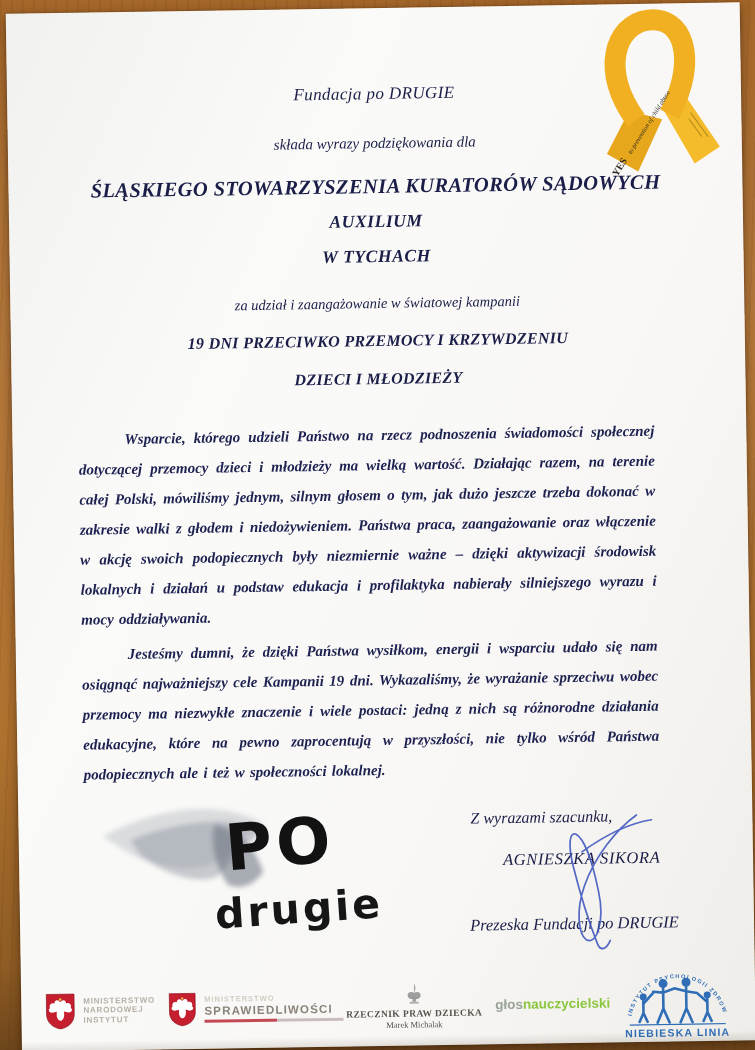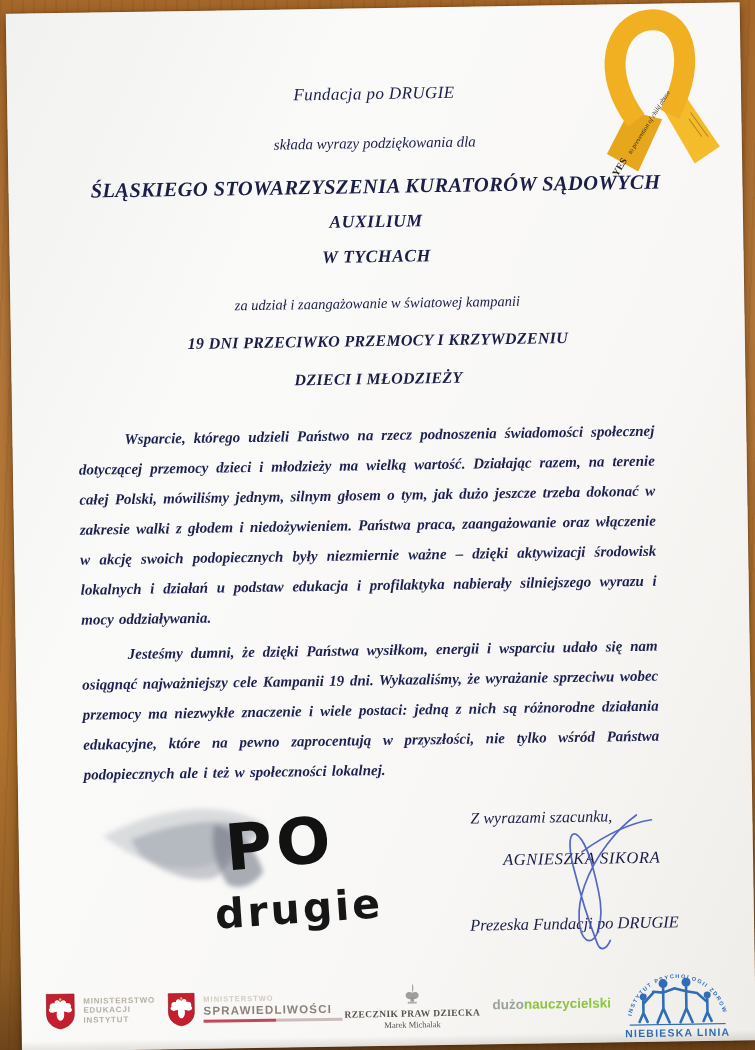--- a/index.html
+++ b/index.html
@@ -132,21 +132,21 @@
   <div class="footer">
 
     <div class="flogo">
       <svg width="30" height="37" viewBox="0 0 26 32">
         <path d="M1,1 H25 V18 C25,26 19,30 13,31 C7,30 1,26 1,18 Z" fill="#c41e2f" stroke="#8e1622" stroke-width=".6"></path>
         <path d="M13,8 C11,5 8,6 8,9 C5,8 3,10 4,13 C2,14 3,17 6,17 L10,16 C9,21 11,24 13,24 C15,24 17,21 16,16 L20,17 C23,17 24,14 22,13 C23,10 21,8 18,9 C18,6 15,5 13,8 Z" fill="#ffffff"></path>
         <circle cx="13" cy="5.6" r="1.1" fill="#e8c14a"></circle>
       </svg>
       <div class="men-text">
         <div>MINISTERSTWO</div>
-        <div>EDUKACJI</div>
+        <div>NARODOWEJ</div>
         <div>INSTYTUT</div>
       </div>
     </div>
 
     <div class="flogo">
       <svg width="28" height="35" viewBox="0 0 26 32">
         <path d="M1,1 H25 V18 C25,26 19,30 13,31 C7,30 1,26 1,18 Z" fill="#c41e2f" stroke="#8e1622" stroke-width=".6"></path>
         <path d="M13,8 C11,5 8,6 8,9 C5,8 3,10 4,13 C2,14 3,17 6,17 L10,16 C9,21 11,24 13,24 C15,24 17,21 16,16 L20,17 C23,17 24,14 22,13 C23,10 21,8 18,9 C18,6 15,5 13,8 Z" fill="#ffffff"></path>
         <circle cx="13" cy="5.6" r="1.1" fill="#e8c14a"></circle>
       </svg>
@@ -161,21 +161,21 @@
       <svg width="20" height="25" viewBox="0 0 22 25">
         <path d="M11,1 C13,4 13,8 11,11 C15,9 19,11 18,15 C17,18 13,19 11,17 C9,19 5,18 4,15 C3,11 7,9 11,11 Z" fill="#8f8f8f" opacity=".85"></path>
         <rect x="9" y="16" width="4" height="5" fill="#8f8f8f" opacity=".85"></rect>
         <rect x="6" y="21" width="10" height="2" fill="#a2a2a2" opacity=".85"></rect>
       </svg>
       <div class="rpd-line1">RZECZNIK PRAW DZIECKA</div>
       <div class="rpd-line2">Marek Michalak</div>
     </div>
 
     <div class="glos">
-      <span class="g1">dużo</span><span class="g2">nauczycielski</span>
+      <span class="g1">głos</span><span class="g2">nauczycielski</span>
     </div>
 
     <div class="nl">
       <svg width="108" height="60" viewBox="0 0 108 60" xmlns="http://www.w3.org/2000/svg" xmlns:xlink="http://www.w3.org/1999/xlink">
         <path id="nlarc" d="M8,50 A 47,47 0 0 1 100,50" fill="none"></path>
         <text font-size="5.6" font-weight="bold" letter-spacing="1.4" fill="#2f6eb6" font-family="Liberation Sans, sans-serif">
           <textPath href="#nlarc" xlink:href="#nlarc">INSTYTUT PSYCHOLOGII ZDROWIA</textPath>
         </text>
         <g stroke="#2f6eb6" stroke-width="2.6" stroke-linecap="round" fill="none">
           <path d="M20,35 L20,47 M20,47 L16,56 M20,47 L24,56 M20,38 L30,27"></path>

